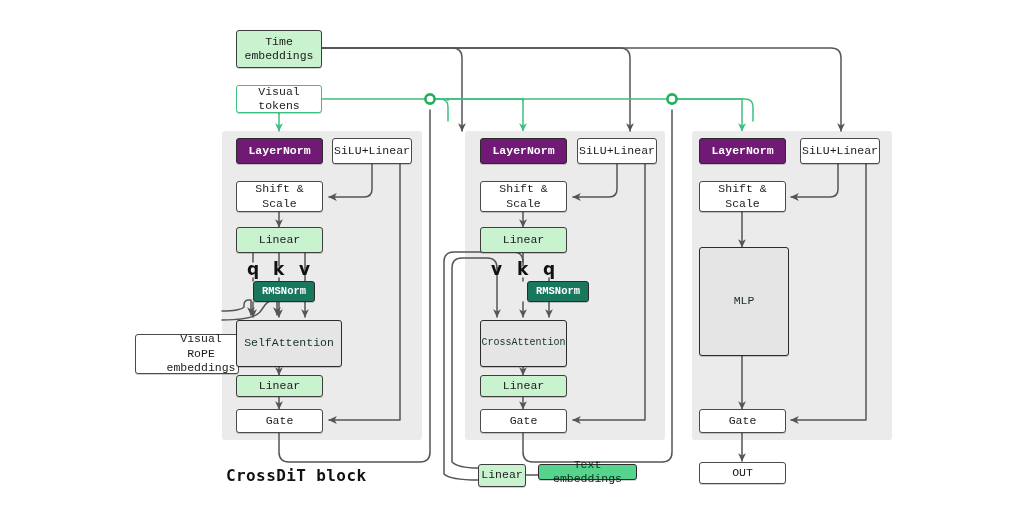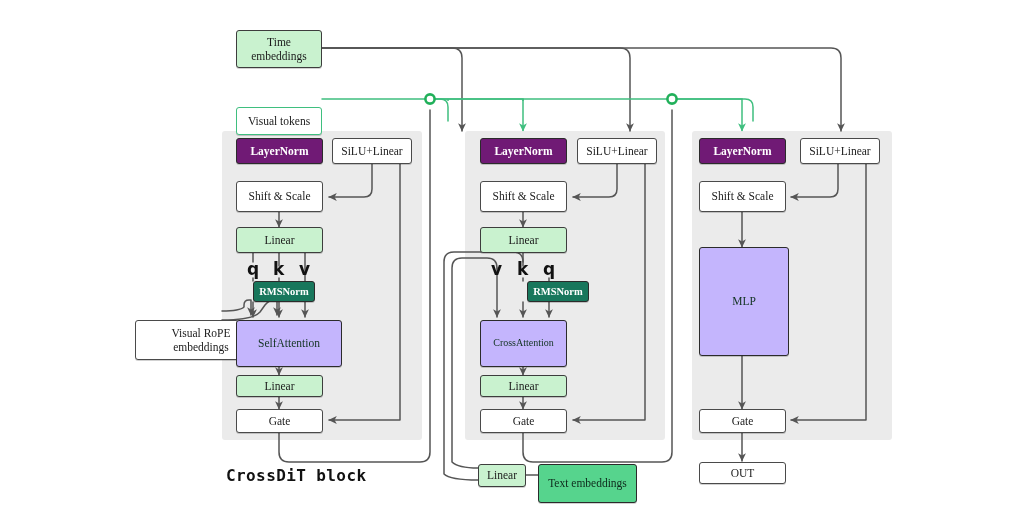--- a/index.html
+++ b/index.html
@@ -7,29 +7,29 @@
        font-family:"DejaVu Sans Mono","Liberation Mono",monospace;}
   #stage{position:relative;width:1024px;height:520px;}
   svg#wires{position:absolute;left:0;top:0;width:1024px;height:520px;}
 
   .panel{position:absolute;background:#ebebeb;border-radius:3px;}
 
   .node{position:absolute;box-sizing:border-box;
         display:flex;align-items:center;justify-content:center;
         text-align:center;line-height:1.25;
         border:1.6px solid #4a4a4a;border-radius:3px;
-        font-family:Liberation Serif, serif;
+        font-family:Liberation Mono, monospace;
         font-size:11.5px;color:#1b1b1b;background:#ffffff;
         box-shadow:0 1px 0 rgba(0,0,0,.18);}
   .node.two-line{flex-direction:column;}
 
   .n-white{background:#ffffff;border-color:#4a4a4a;}
-  .n-mintline{background:#ffffff;border-color:#3fbf7f;margin-top:22px;}
+  .n-mintline{background:#ffffff;border-color:#3fbf7f;}
   .n-green{background:#701a75;border-color:#2b2b2b;color:#ffffff;font-weight:bold;}
-  .n-mid{background:#c4b5fd;border-color:#2b2b2b;color:#123322;}
+  .n-mid{background:#e5e5e5;border-color:#2b2b2b;color:#123322;}
   .n-teal{background:#18775c;border-color:#2b2b2b;color:#ffffff;font-weight:bold;margin-left:17px;}
   .n-lightgreen{background:#c9f2cf;border-color:#3d3d3d;}
   .n-textemb{background:#56d48d;border-color:#2b2b2b;color:#0e2a1c;}
   .n-timeemb{background:#c9f2cf;border-color:#3d3d3d;}
 
   .qkv{position:absolute;font-family:"DejaVu Sans","Liberation Sans",sans-serif;
        font-size:17px;font-weight:bold;color:#111;}
 
   .caption{position:absolute;font-family:"DejaVu Sans Mono","Liberation Mono",monospace;
            font-size:16px;font-weight:bold;color:#111;letter-spacing:.4px;}
@@ -132,21 +132,21 @@
 
   <div class="node n-timeemb two-line" style="left:236px;top:30px;width:86px;height:38px;">
     <span>Time</span>
     <span>embeddings</span>
   </div>
 
   <div class="node n-mintline" style="left:236px;top:85px;width:86px;height:28px;">
     <span>Visual tokens</span>
   </div>
 
-  <div class="node n-white two-line" style="left:135px;top:320px;width:104px;height:40px;padding-left:28px;">
+  <div class="node n-white two-line" style="left:135px;top:334px;width:104px;height:40px;padding-left:28px;">
     <span>Visual RoPE</span>
     <span>embeddings</span>
   </div>
 
   <div class="node n-green" style="left:236px;top:138px;width:87px;height:26px;">
     <span>LayerNorm</span>
   </div>
   <div class="node n-white" style="left:332px;top:138px;width:80px;height:26px;">
     <span>SiLU+Linear</span>
   </div>
@@ -196,21 +196,21 @@
   <div class="node n-lightgreen" style="left:480px;top:375px;width:87px;height:22px;">
     <span>Linear</span>
   </div>
   <div class="node n-white" style="left:480px;top:409px;width:87px;height:24px;">
     <span>Gate</span>
   </div>
 
   <div class="node n-lightgreen" style="left:478px;top:464px;width:48px;height:23px;">
     <span>Linear</span>
   </div>
-  <div class="node n-textemb" style="left:538px;top:464px;width:99px;height:39px;">
+  <div class="node n-textemb" style="left:538px;top:464px;width:99px;height:16px;">
     <span>Text embeddings</span>
   </div>
 
   <div class="node n-green" style="left:699px;top:138px;width:87px;height:26px;">
     <span>LayerNorm</span>
   </div>
   <div class="node n-white" style="left:800px;top:138px;width:80px;height:26px;">
     <span>SiLU+Linear</span>
   </div>
   <div class="node n-white" style="left:699px;top:181px;width:87px;height:31px;">

